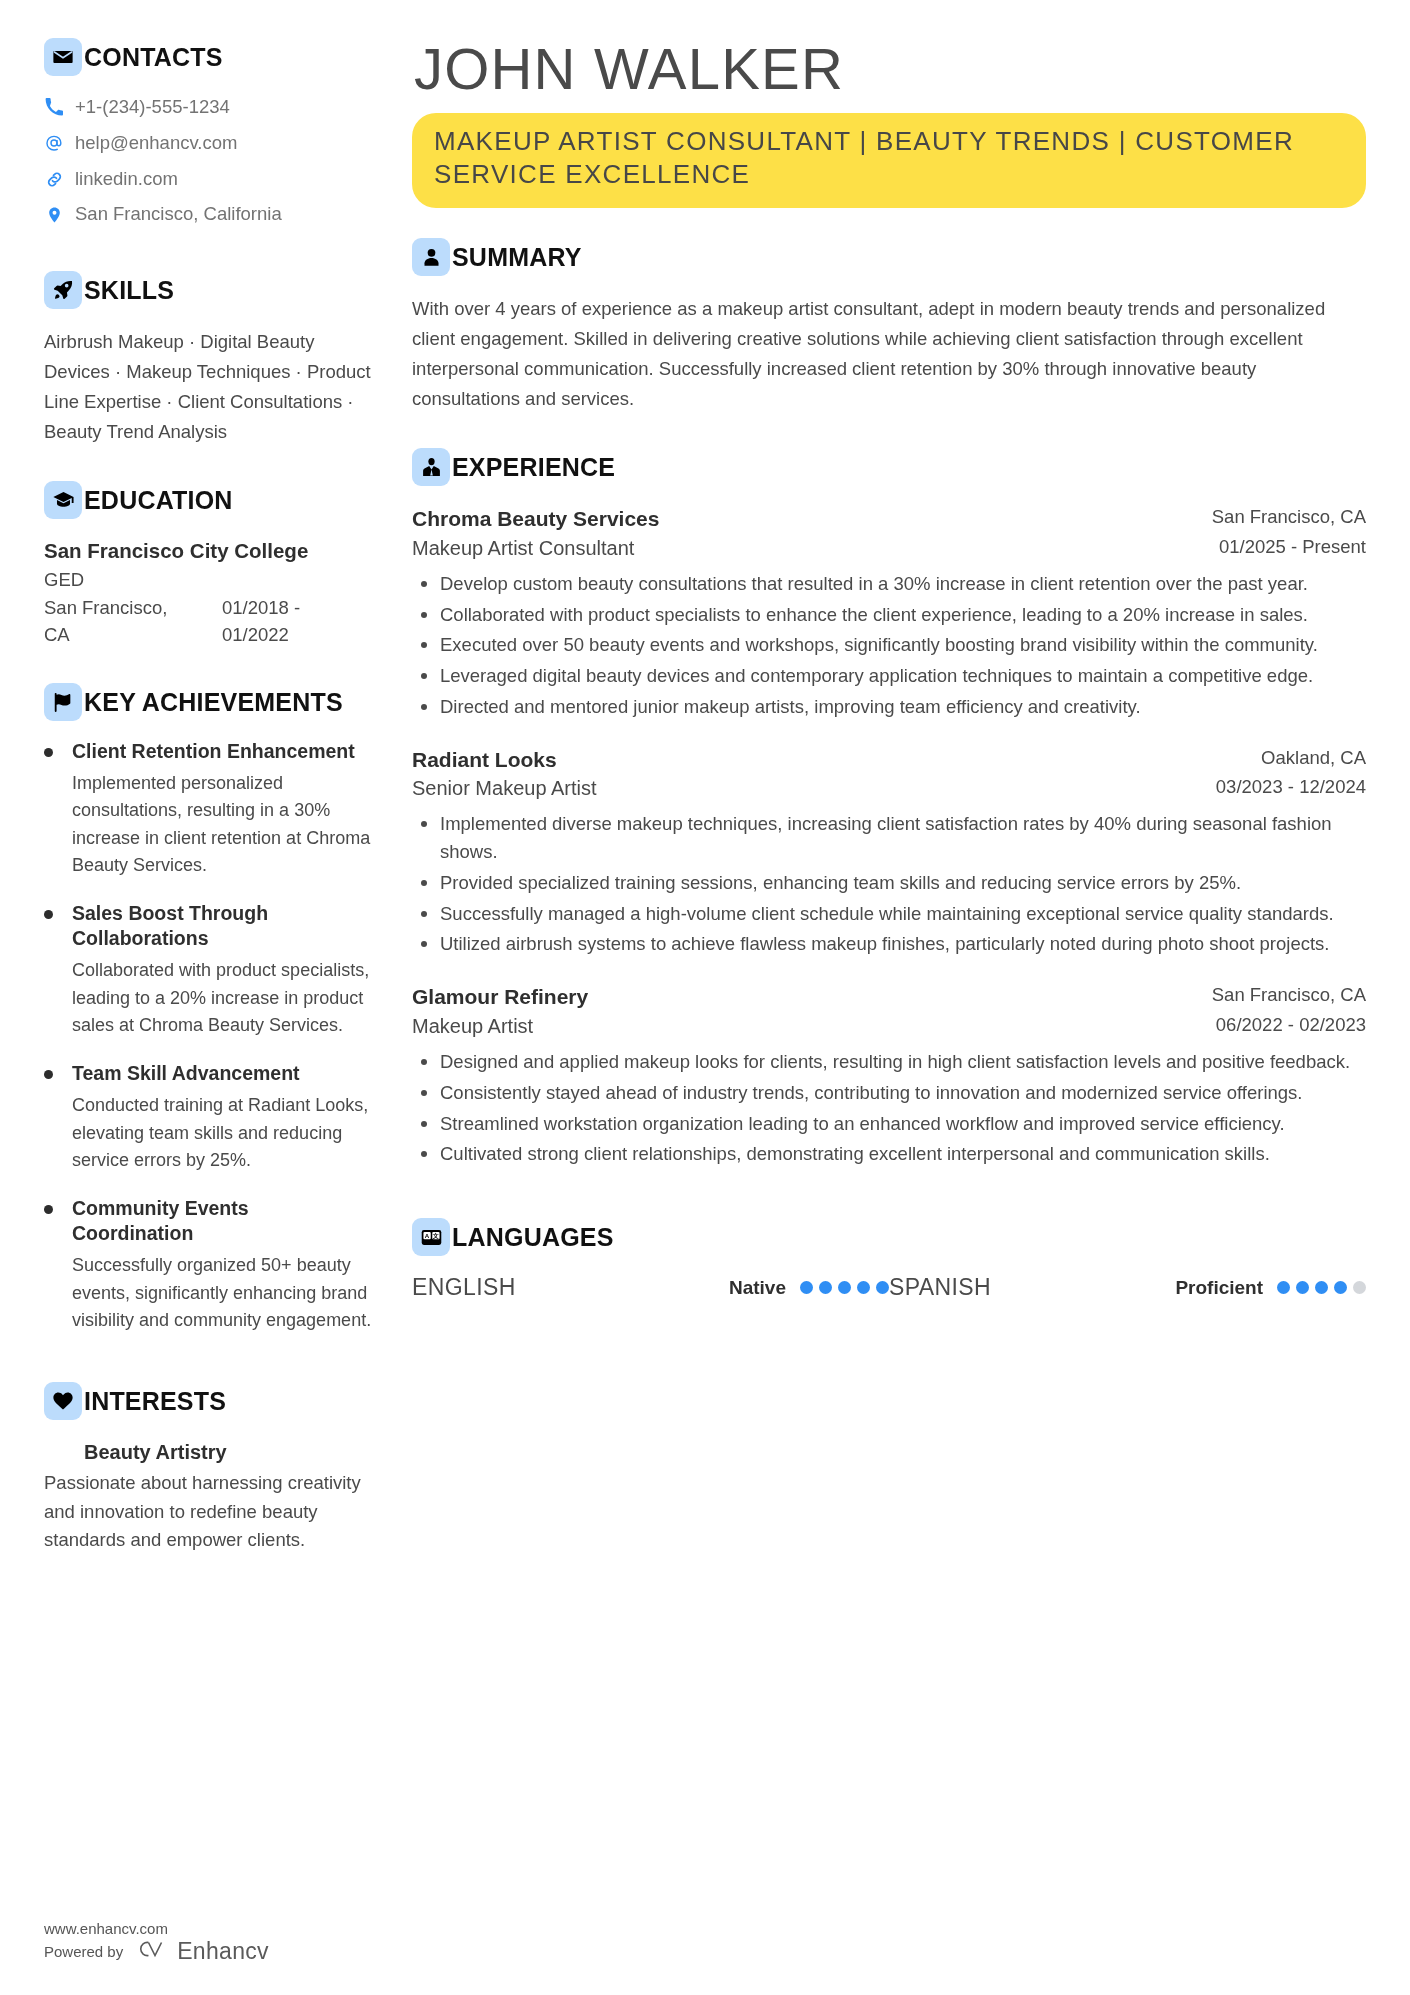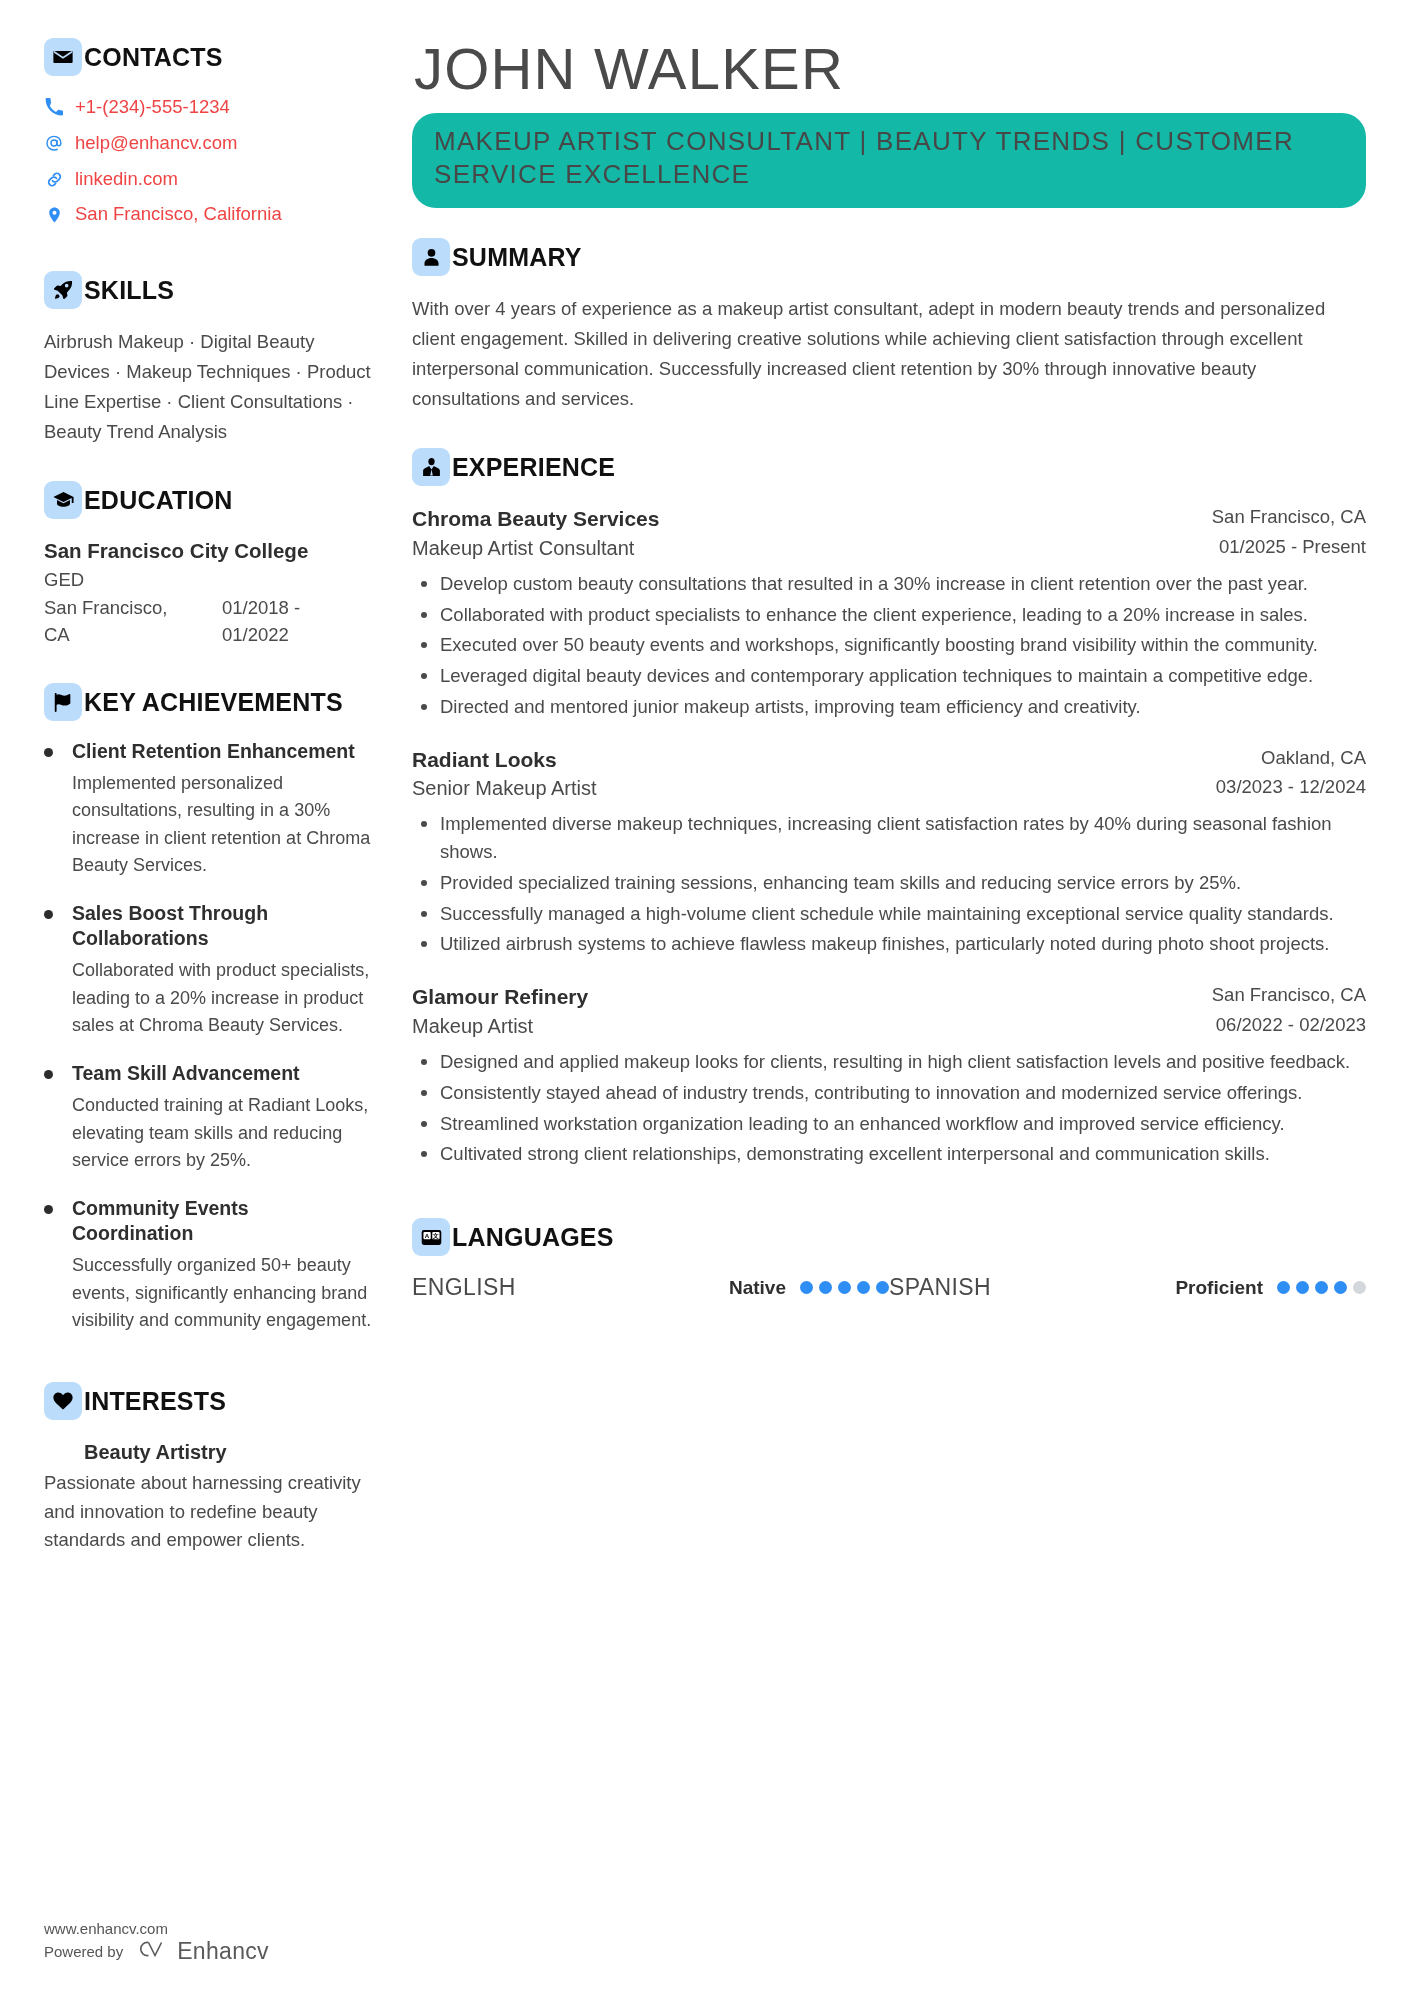--- a/index.html
+++ b/index.html
@@ -63,21 +63,21 @@
   }
 
   
   .contact-list { margin-top: 6px; }
   .contact-row {
     display: flex;
     align-items: center;
     gap: 11px;
     margin-bottom: 9px;
     font-size: 18.5px;
-    color: #ef4444;
+    color: #737373;
     line-height: 1.45;
   }
   .contact-ico {
     width: 20px;
     flex: 0 0 20px;
     display: flex;
     align-items: center;
     justify-content: center;
     color: #2f8ef4;
     font-size: 19px;
@@ -161,21 +161,21 @@
   
   .name {
     font-size: 58px;
     font-weight: 300;
     letter-spacing: 1.2px;
     color: #4a4a4a;
     line-height: 1.08;
     margin: 0 0 12px 2px;
   }
   .title-banner {
-    background: #14b8a6;
+    background: #fde047;
     border-radius: 24px;
     padding: 12px 22px 16px 22px;
     font-size: 26px;
     font-weight: 400;
     letter-spacing: 1.3px;
     color: #474747;
     line-height: 1.3;
     margin-bottom: 30px;
   }
 

